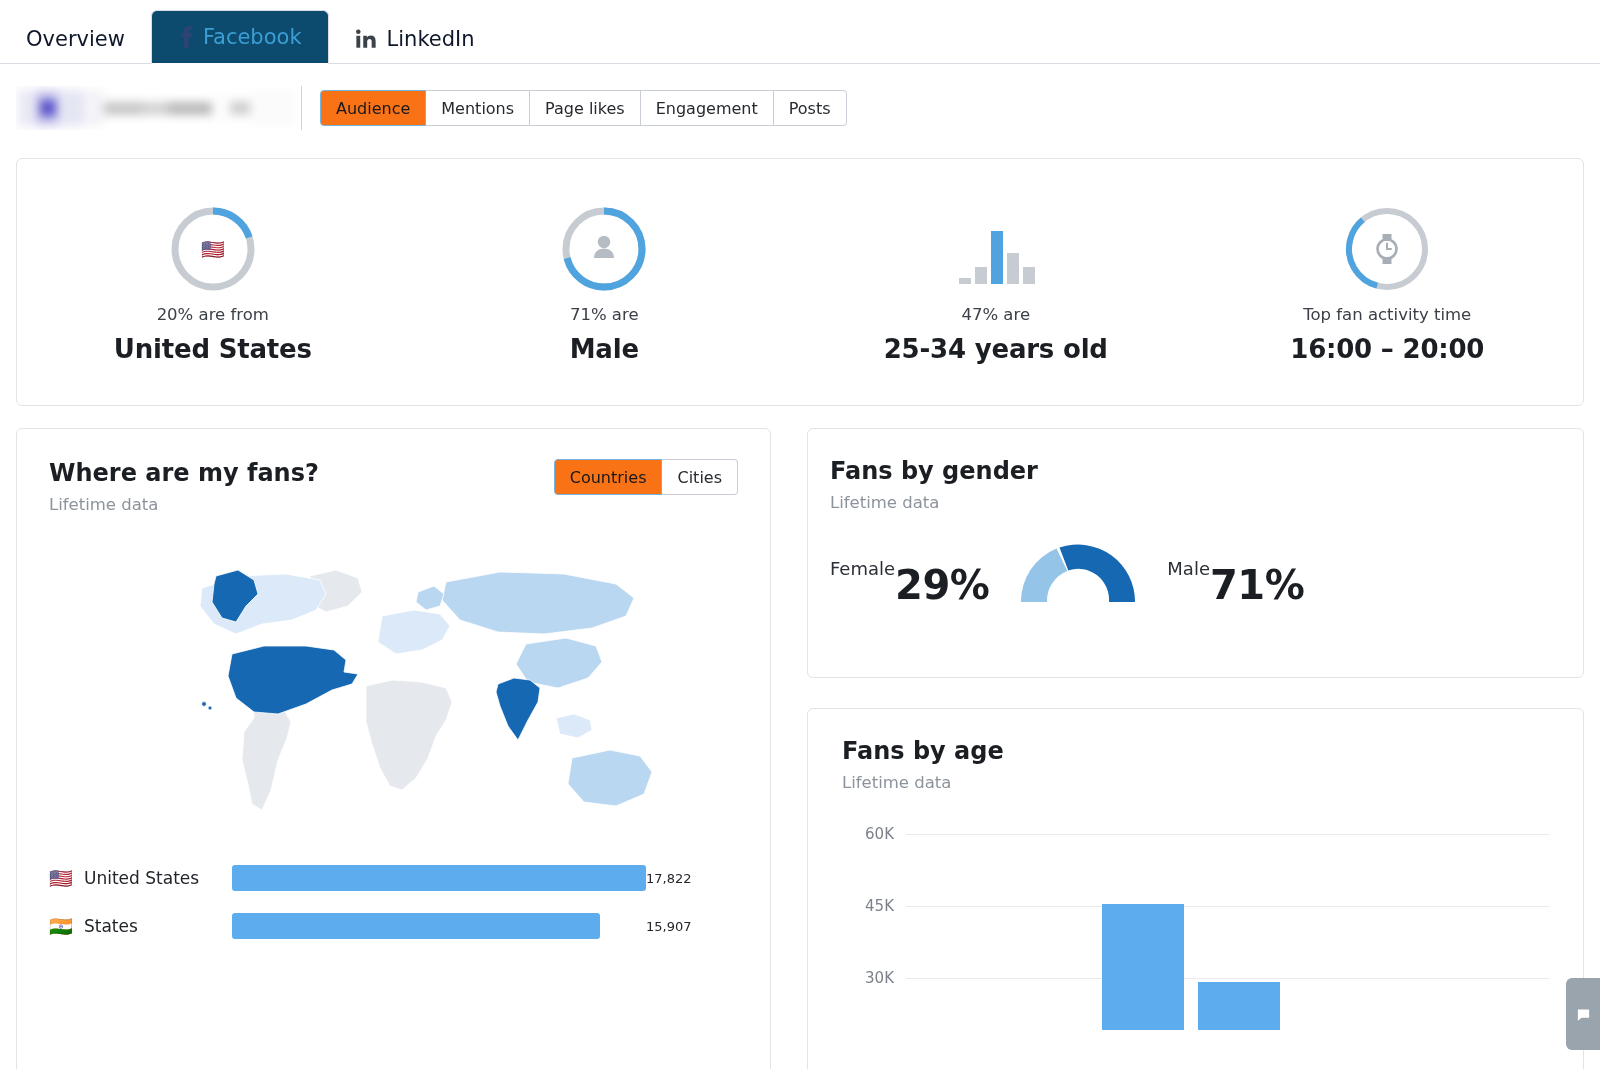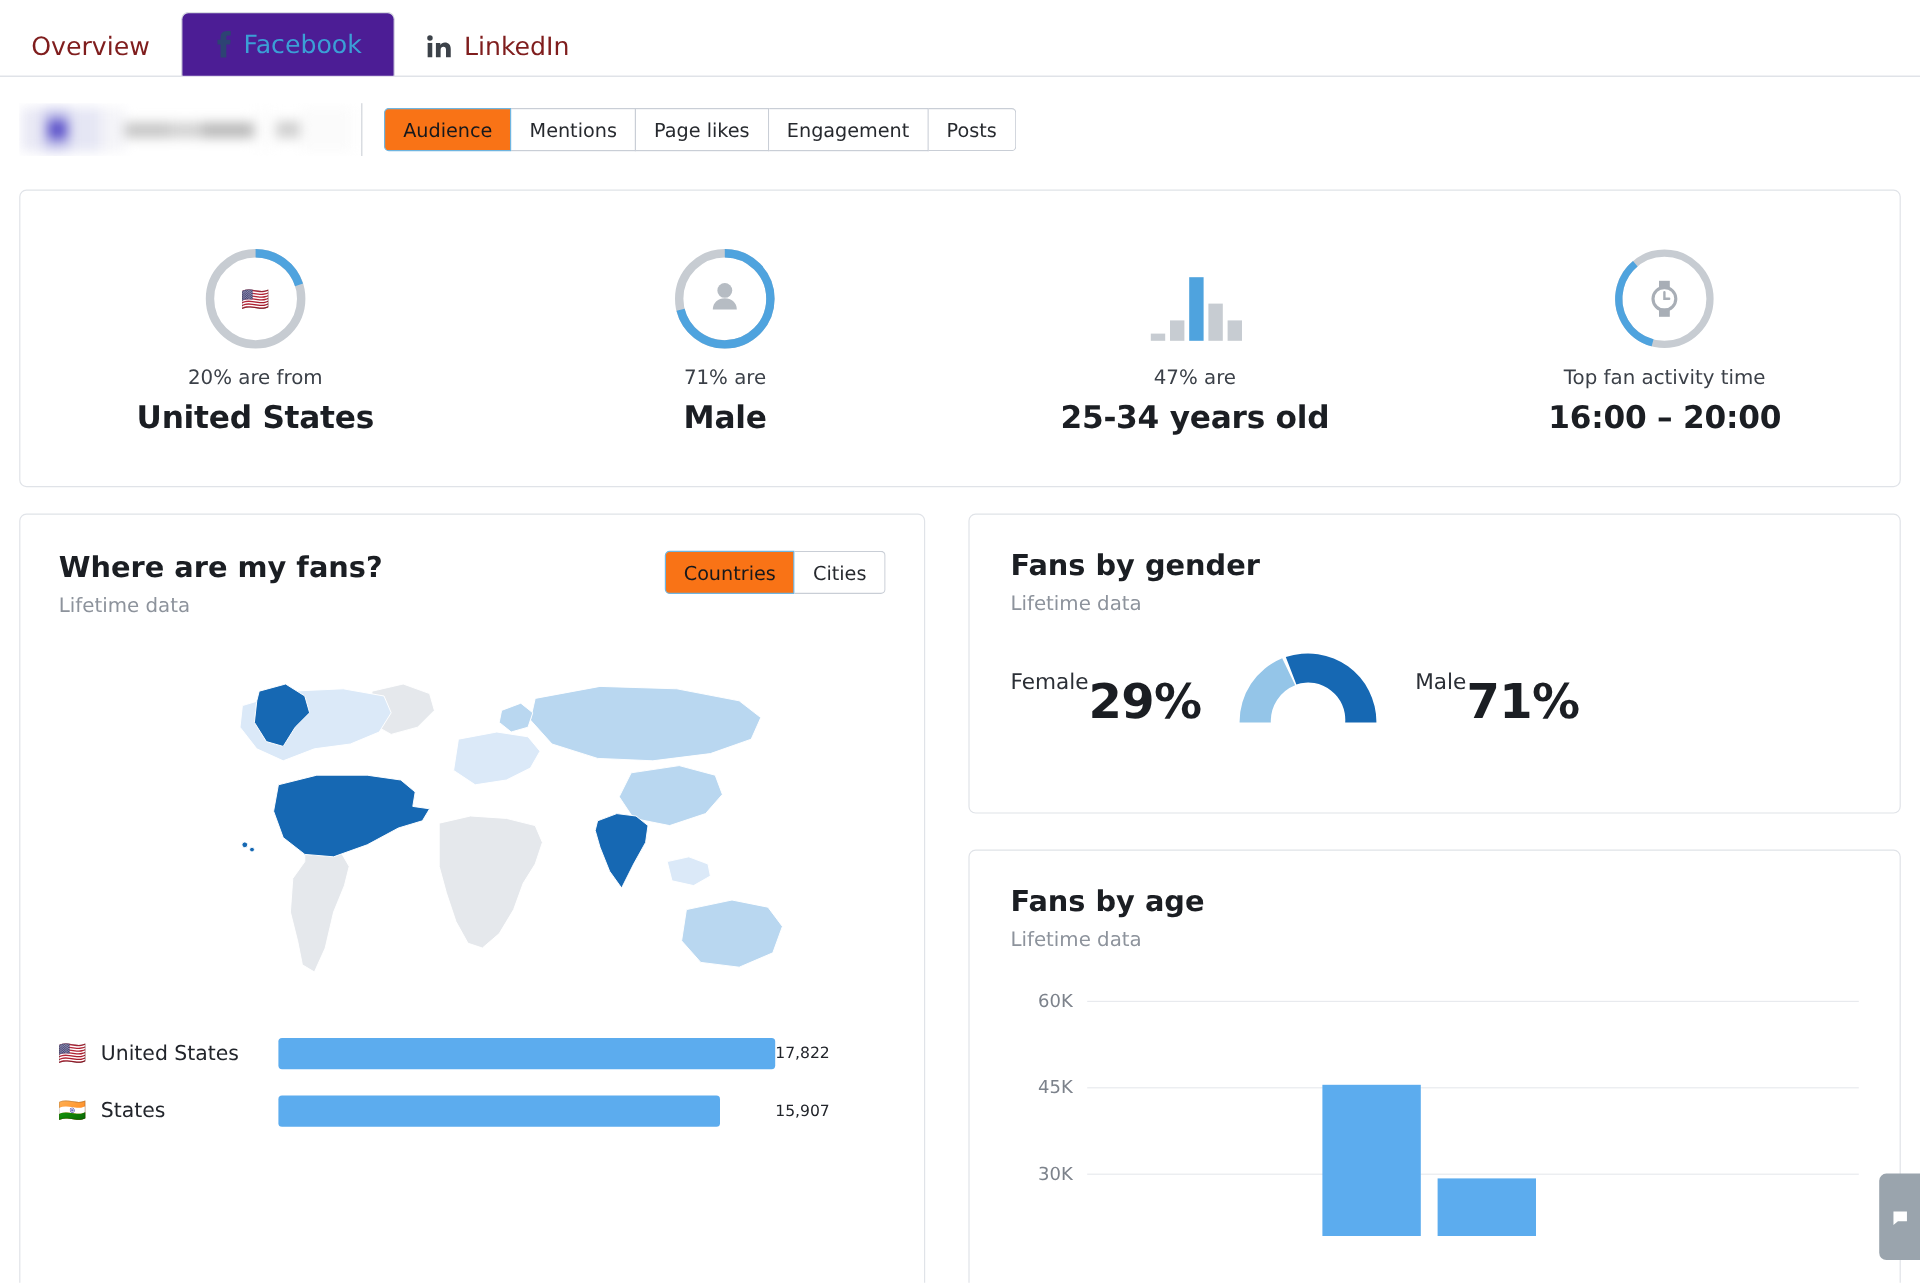--- a/index.html
+++ b/index.html
@@ -20,27 +20,27 @@
     border-bottom: 1px solid #d9dde3;
     background: #ffffff;
   }
   .social-tab {
     display: flex;
     align-items: center;
     gap: 10px;
     height: 48px;
     padding: 0 26px;
     font-size: 21px;
-    color: #7f1d1d;
+    color: #0f172a;
     cursor: pointer;
     position: relative;
     background: transparent;
   }
   .social-tab.active {
-    background: #4c1d95;
+    background: #0c4a6e;
     color: #3b9fd6;
     border: 1px solid #d9dde3;
     border-bottom: 1px solid #ffffff;
     border-top-left-radius: 6px;
     border-top-right-radius: 6px;
     margin-bottom: -1px;
     height: 54px;
   }
   .social-tab .ic { display: inline-flex; align-items: center; justify-content: center; }
 
@@ -127,21 +127,21 @@
   .map-wrap { margin-top: 22px; height: 300px; display: flex; align-items: center; justify-content: center; }
 
   .country-list { margin-top: 18px; }
   .country-row { display: flex; align-items: center; height: 48px; font-size: 17px; color: #22252b; }
   .flag { width: 24px; font-size: 19px; line-height: 1; margin-right: 11px; }
   .cname { width: 148px; }
   .cbar-track { flex: 1 1 auto; height: 26px; display: flex; align-items: center; }
   .cbar { height: 26px; background: #5cacee; border-radius: 3px; }
   .cval { width: 92px; text-align: left; font-size: 13px; color: #22252b; }
 
-  .gender-card { height: 250px; padding: 28px 34px; }
+  .gender-card { height: 250px; padding: 28px 22px; }
   .gender-row { display: flex; align-items: flex-end; gap: 26px; margin-top: 26px; }
   .gender-block { display: flex; flex-direction: row; }
   .g-label { font-size: 18px; color: #2b2f36; }
   .g-pct { font-size: 40px; font-weight: bold; color: #1b1e23; margin-top: 4px; letter-spacing: -0.5px; }
 
   .age-card { height: 388px; padding: 28px 34px 0 34px; overflow: hidden; }
   .age-chart { position: relative; margin-top: 28px; height: 210px; }
   .gl { position: absolute; left: 64px; right: 0; border-top: 1px solid #e8eaee; }
   .gl-lab { position: absolute; left: 0; width: 52px; text-align: right; font-size: 15px; color: #7c828b; transform: translateY(-50%); }
   .bars { position: absolute; left: 70px; right: 0; bottom: 0; top: 0; }

